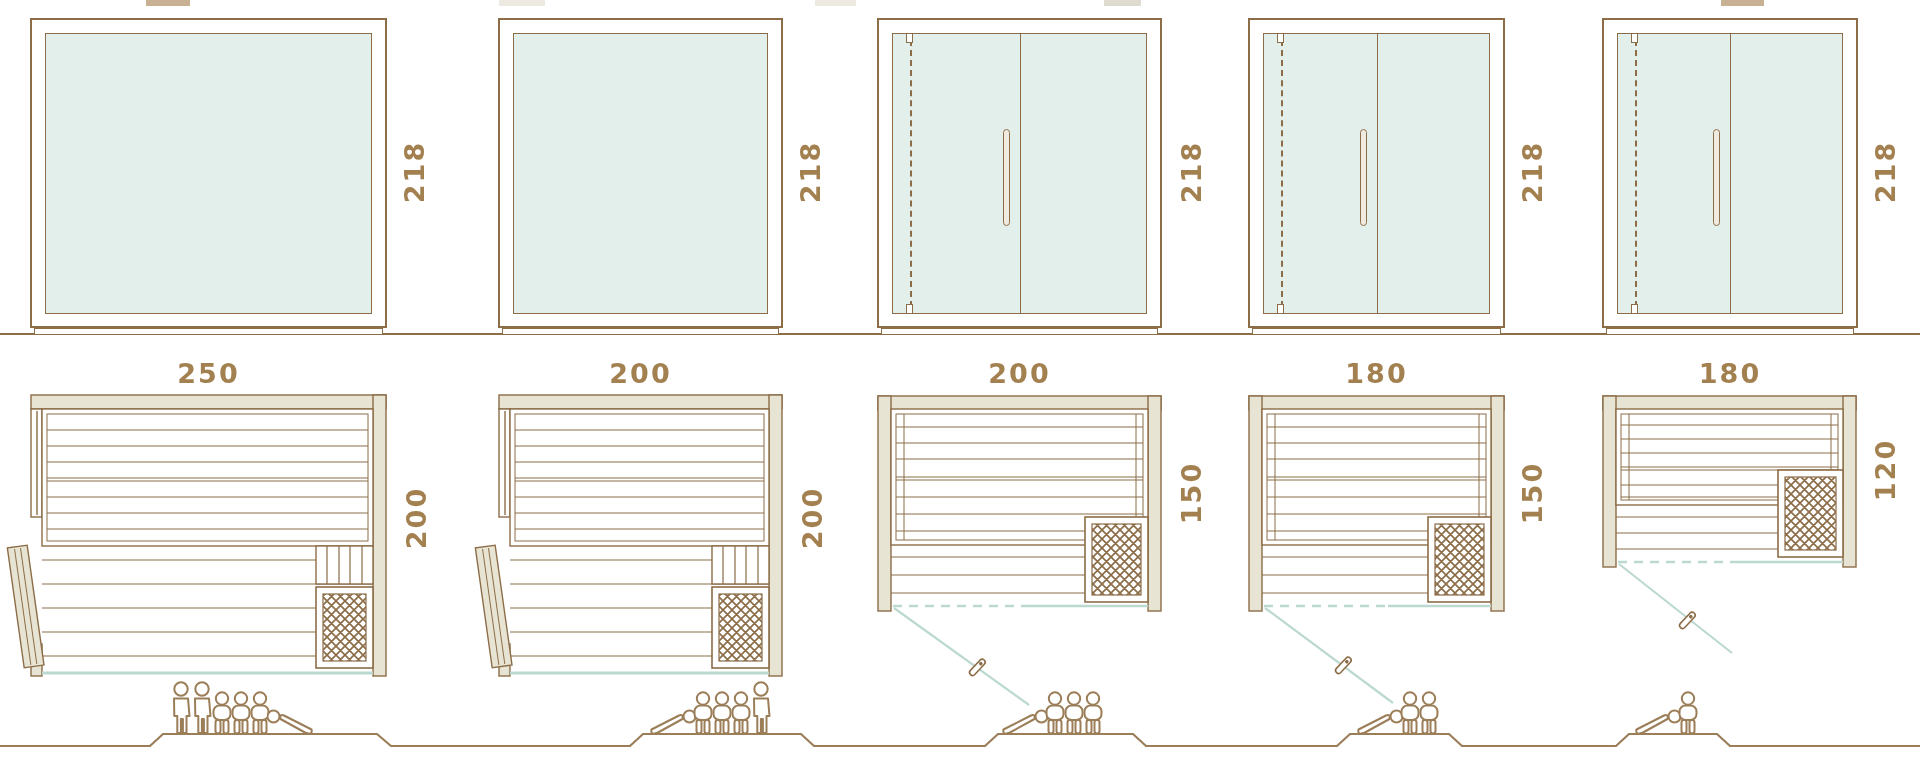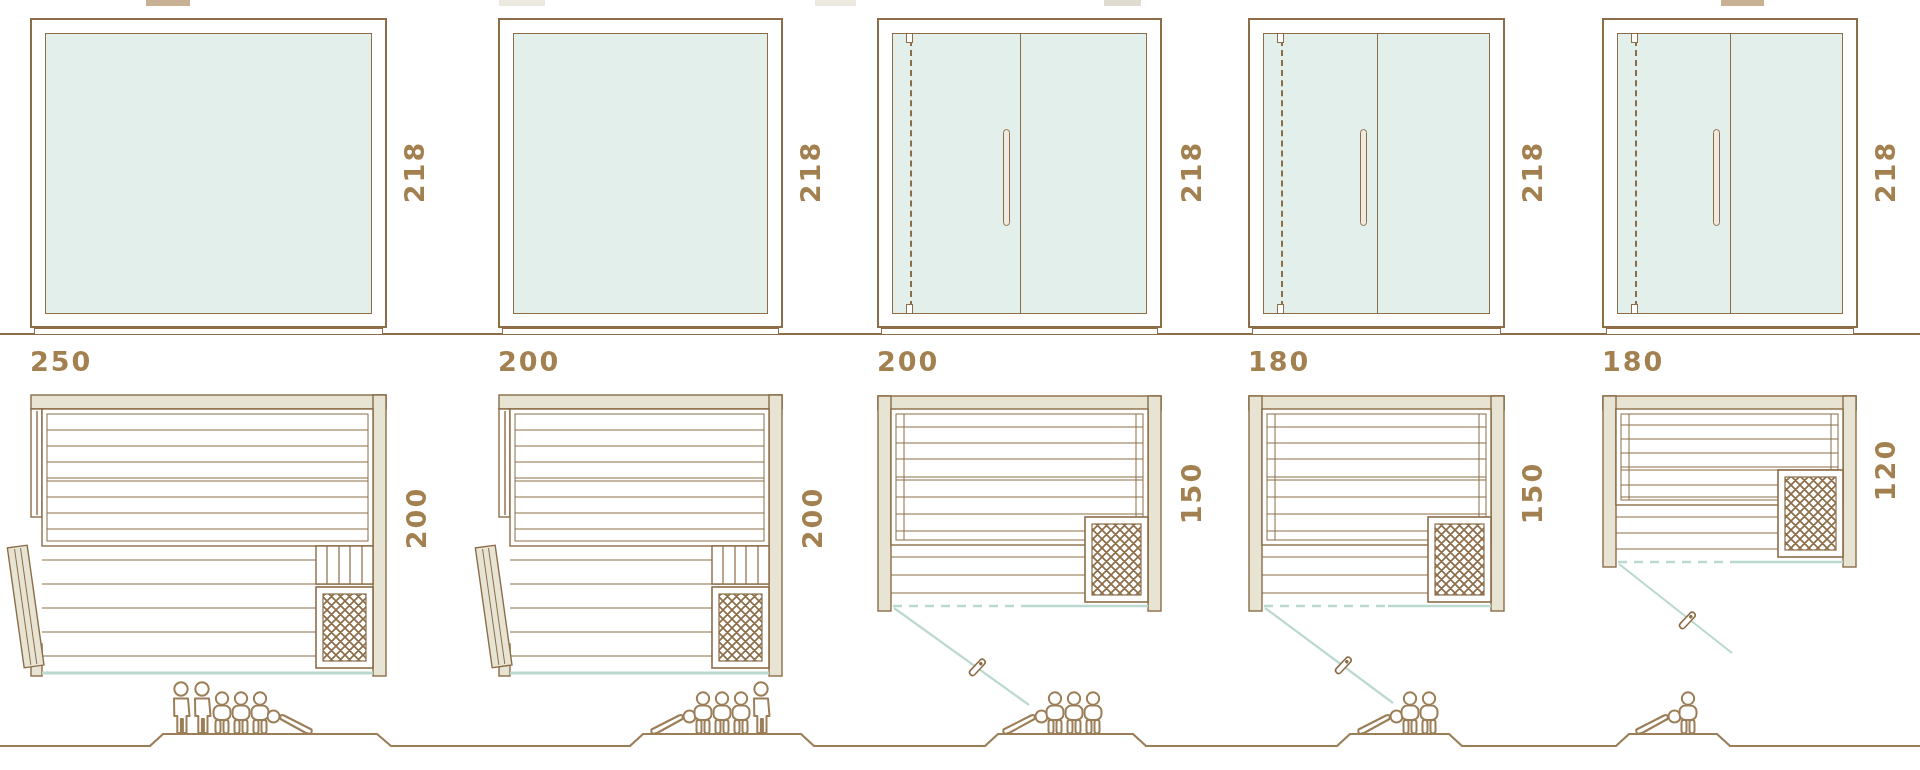--- a/index.html
+++ b/index.html
@@ -13,21 +13,21 @@
   .sill{position:absolute;box-sizing:border-box;height:7px;border:1.5px solid #8c6d48;background:#fff;}
   .hinge-line{position:absolute;left:17px;top:6px;bottom:6px;width:0;border-left:2px dashed #8c6d48;}
   .hinge{position:absolute;left:13px;width:7px;height:10px;box-sizing:border-box;
          border:1.5px solid #8c6d48;background:#fff;}
   .hinge.top{top:-1px}.hinge.bot{bottom:-1px}
   .divider{position:absolute;left:50%;top:0;bottom:0;width:0;border-left:1.5px solid #8c6d48;}
   .handle{position:absolute;left:calc(50% - 17px);top:34%;width:7px;height:97px;box-sizing:border-box;
           border:1.5px solid #8c6d48;border-radius:4px;background:#f0ebe0;}
   
   .dim{color:#a3804f;font-weight:bold;font-size:27px;letter-spacing:2px;}
-  .dim-w{position:absolute;height:34px;}
+  .dim-w{position:absolute;height:34px;text-align:center;margin-top:12px;}
   .dim-v{position:absolute;width:36px;height:70px;display:flex;align-items:center;justify-content:center;
          transform:rotate(-90deg);}
   .groundline{position:absolute;left:0;top:333px;width:1920px;height:0;border-top:2px solid #8c6d48;}
   .tab{position:absolute;top:0;height:6px;}
   .plan-svg{position:absolute;overflow:visible;}
   .figgroup{position:absolute;height:54px;display:flex;align-items:flex-end;}
   .fig{display:block;margin-right:-5px;}
   .baseline-svg{position:absolute;left:0;top:700px;}
 </style>
 </head>

